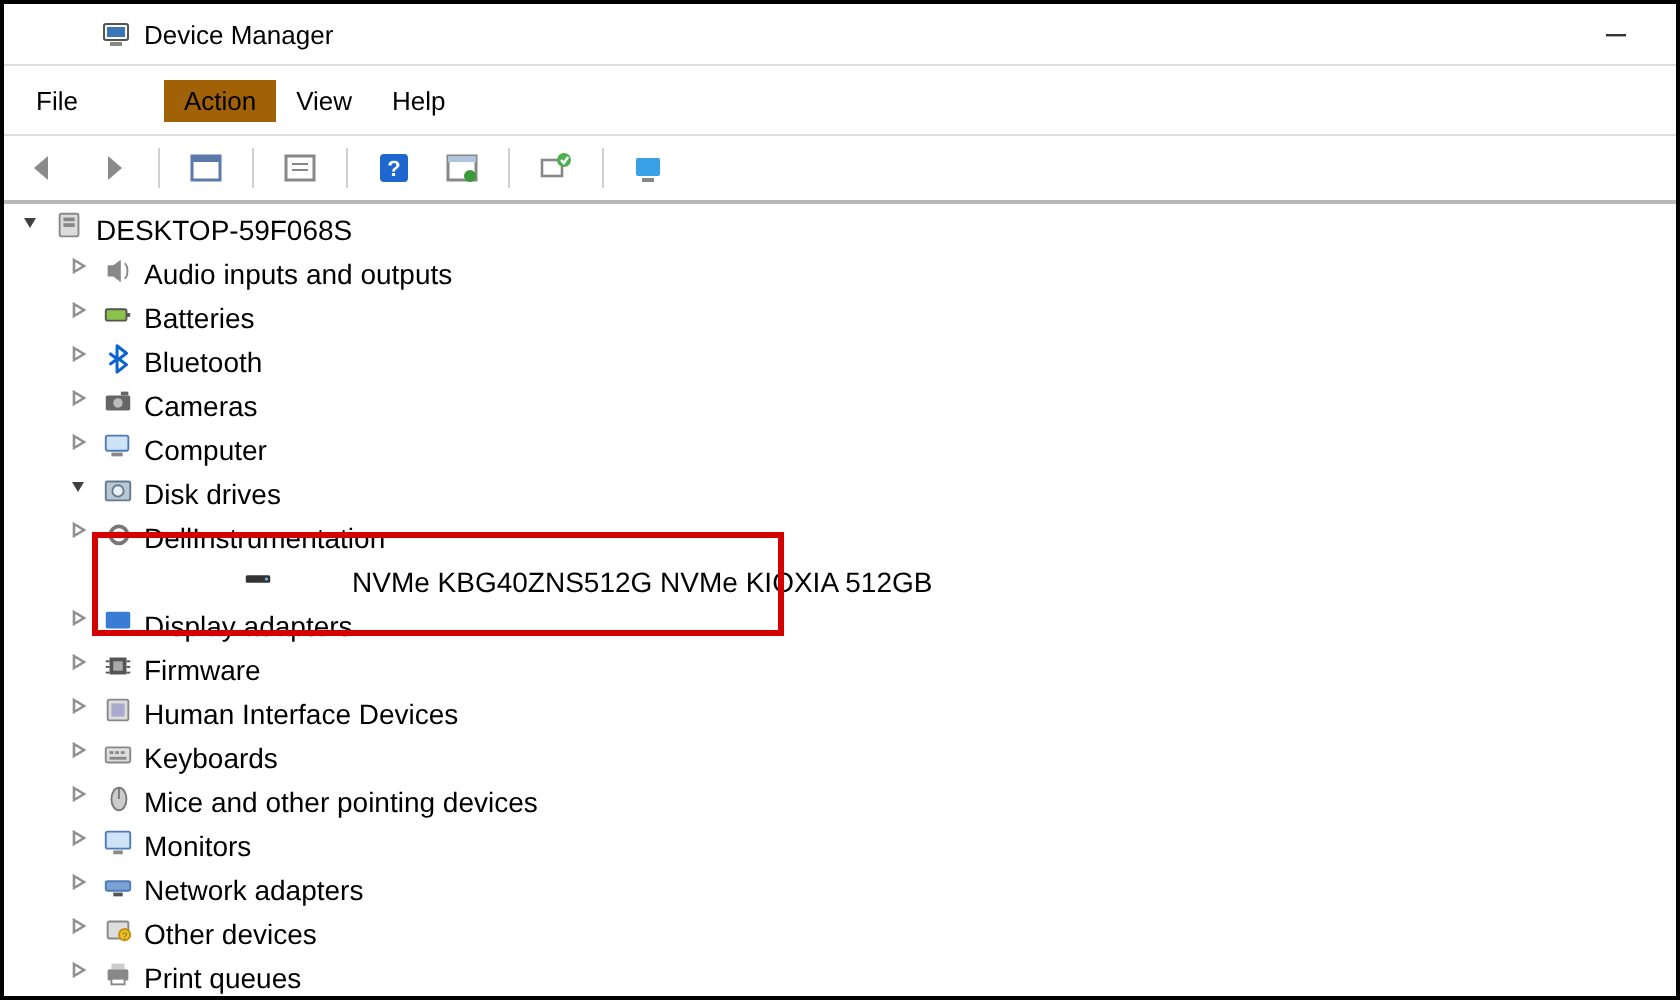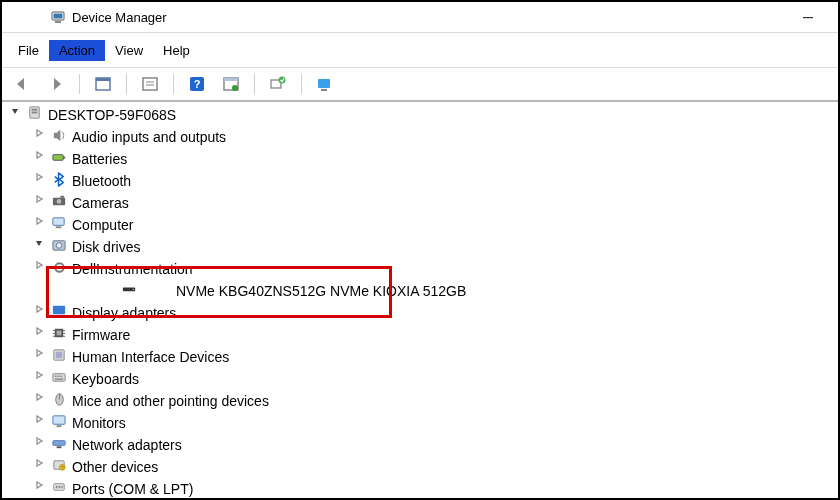--- a/index.html
+++ b/index.html
@@ -34,21 +34,21 @@
     height: 36px;
     padding: 0 6px;
     border-top: 1px solid #dcdcdc;
     border-bottom: 1px solid #dcdcdc;
     font-size: 13px;
   }
   .menubar .menuitem {
     padding: 3px 10px;
     cursor: default;
   }
-  .menubar .menuitem.sel { background: #1d4ed8; }
+  .menubar .menuitem.sel { background: #a16207; margin-left: 33px; }
   .toolbar {
     display: flex;
     align-items: center;
     gap: 10px;
     height: 34px;
     padding: 0 8px;
     border-bottom: 2px solid #b8b8b8;
   }
   .toolbar .tbtn {
     width: 24px; height: 24px;
@@ -421,36 +421,20 @@
         <span class="label">Other devices</span>
       </div>
       <div class="row indent-1">
         <span class="expander">
           <svg width="10" height="10" viewBox="0 0 10 10">
             <path d="M3 2 L8 5 L3 8 Z" fill="none" stroke="#909090" stroke-width="1.3"></path>
           </svg>
         </span>
         <span class="icon">
           <svg width="16" height="16" viewBox="0 0 17 17">
-            <rect x="3" y="5" width="11" height="7" rx="1" fill="#eee" stroke="#888"></rect>
-            <rect x="5" y="7" width="2" height="3" fill="#888"></rect>
-            <rect x="8" y="7" width="2" height="3" fill="#888"></rect>
-            <rect x="11" y="7" width="1.5" height="3" fill="#888"></rect>
-          </svg>
-        </span>
-        <span class="label">Ports (COM &amp; LPT)</span>
-      </div>
-      <div class="row indent-1">
-        <span class="expander">
-          <svg width="10" height="10" viewBox="0 0 10 10">
-            <path d="M3 2 L8 5 L3 8 Z" fill="none" stroke="#909090" stroke-width="1.3"></path>
-          </svg>
-        </span>
-        <span class="icon">
-          <svg width="16" height="16" viewBox="0 0 17 17">
             <rect x="3" y="6" width="11" height="6" rx="1" fill="#888"></rect>
             <rect x="5" y="3" width="7" height="3" fill="#ccc"></rect>
             <rect x="5" y="11" width="7" height="3" fill="#fff" stroke="#888"></rect>
           </svg>
         </span>
         <span class="label">Print queues</span>
       </div>
     </div>
 <div class="highlight-box" id="hlbox" style="left: 44px; top: 164px; width: 346px; height: 52px;"></div>
 </div>

